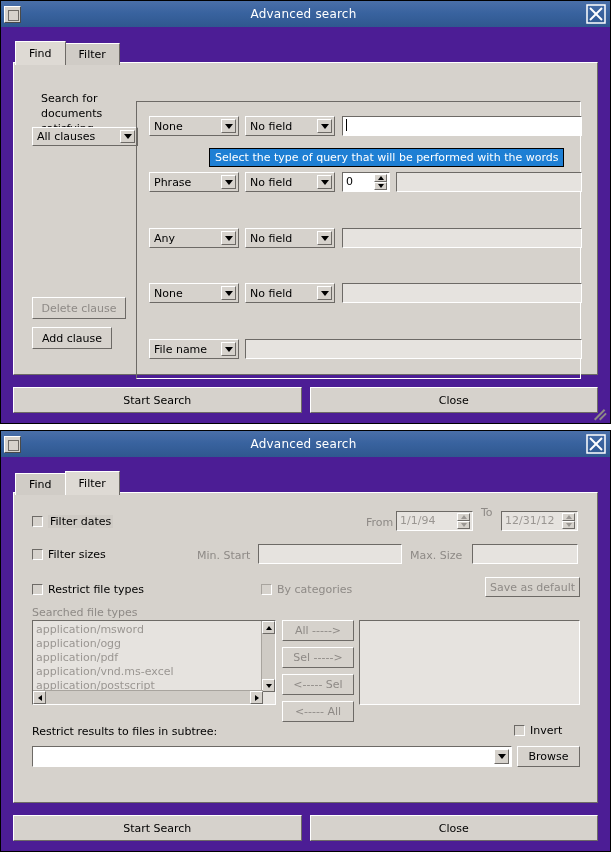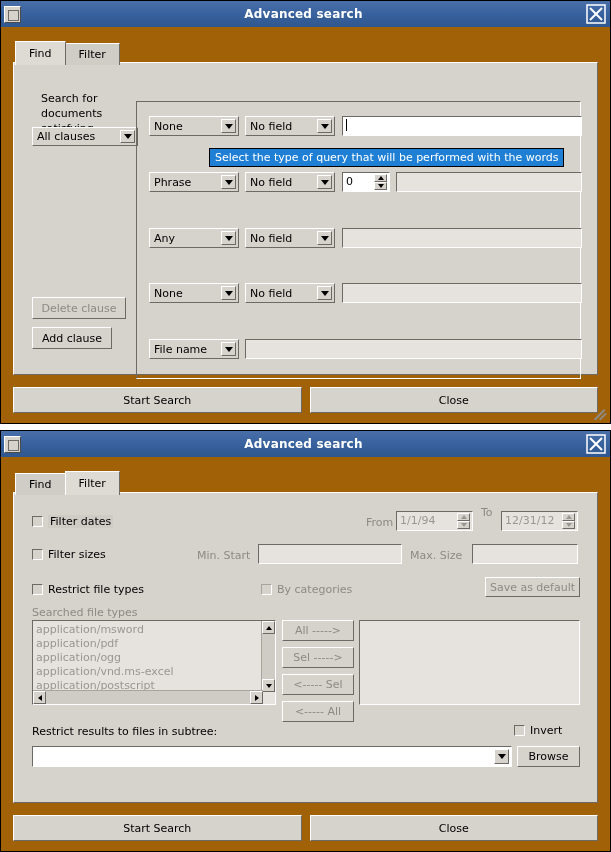--- a/index.html
+++ b/index.html
@@ -32,21 +32,21 @@
     display: flex;
     align-items: center;
     padding: 0 3px;
     box-sizing: border-box;
     position: relative;
   }
   .titlebar .title {
     flex: 1;
     text-align: center;
     color: #ffffff;
-    font-weight: bold;
+    font-weight: normal;
     font-size: 12px;
     letter-spacing: 0.2px;
   }
   .sysbox {
     width: 17px; height: 17px;
     background: #d6d2cc;
     border: 1px solid #ffffff;
     border-right-color: #4a4a4a;
     border-bottom-color: #4a4a4a;
     box-sizing: border-box;
@@ -63,21 +63,21 @@
   .closebtn {
     width: 20px; height: 20px;
     position: relative;
     margin-right: 1px;
   }
   .closebtn svg { display: block; }
 
   
   .client {
     position: relative;
-    background: #a16207;
+    background: #4c1d95;
     height: calc(100% - 26px);
     box-sizing: border-box;
   }
 
   
   .tabstrip {
     position: absolute;
     left: 14px;
     top: 14px;
     display: flex;
@@ -544,22 +544,22 @@
         <span class="label disabled">By categories</span>
       </div>
       <div class="btn disabled" style="position:absolute;left:471px;top:84px;width:95px;height:20px;">Save as default</div>
 
       <div class="label disabled" style="position:absolute;left:18px;top:113px;">Searched file types</div>
       <div class="label disabled" style="position:absolute;left:345px;top:130px;">Ignored file types</div>
 
       <div class="listbox" style="position:absolute;left:18px;top:127px;width:244px;height:85px;">
         <div class="items">
           <div>application/msword</div>
+          <div>application/ogg</div>
           <div>application/pdf</div>
-          <div>application/ogg</div>
           <div>application/vnd.ms-excel</div>
           <div>application/postscript</div>
         </div>
         <div class="vscroll">
           <div class="scrollbtn" style="left:0;top:0;width:13px;height:13px;">
               <i class="tri-up-s"></i>
             </div>
           <div class="scrollbtn" style="left:0;bottom:0;width:13px;height:13px;">
               <i class="tri-down-s"></i>
             </div>

